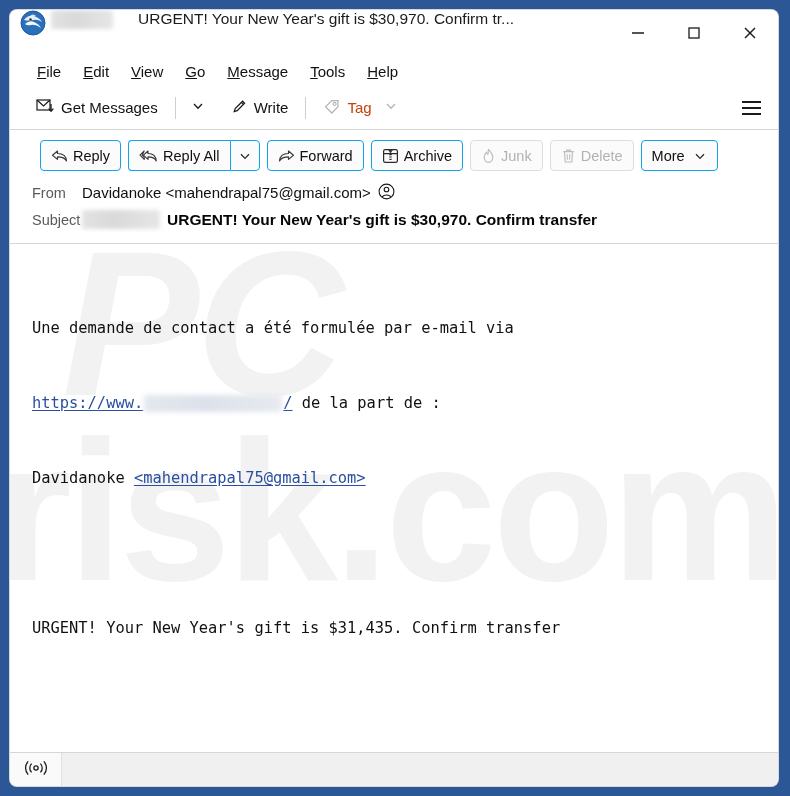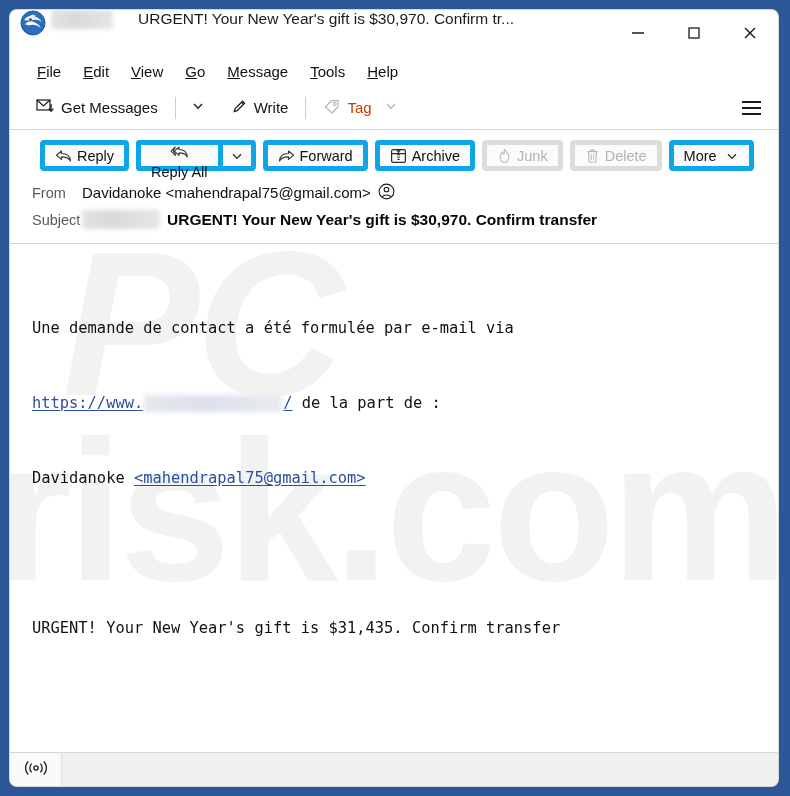--- a/index.html
+++ b/index.html
@@ -110,28 +110,28 @@
     padding: 8px 10px 10px 10px;
     border-bottom: 1px solid #d6d6d6;
   }
   #actionrow {
     display: flex; align-items: center; gap: 7px;
     padding: 2px 0 8px 20px;
   }
   .act {
     display: flex; align-items: center; gap: 5px;
     height: 31px; padding: 0 10px;
-    border: 5px solid #0ea5e9;
+    border: 1px solid #0ea5e9;
     border-radius: 4px;
     background: #fbfbfb;
     font-size: 14.5px; color: #101010;
     cursor: default; white-space: nowrap;
   }
   .act.disabled { color: #b2b2b2; border-color: #dcdcdc; background: #fbfbfb; }
-  .act.joined-left { border-top-right-radius: 0; border-bottom-right-radius: 0; border-right: none; flex-direction: column; }
+  .act.joined-left { border-top-right-radius: 0; border-bottom-right-radius: 0; border-right: none; }
   .act.joined-right {
     border-top-left-radius: 0; border-bottom-left-radius: 0;
     padding: 0 7px;
   }
   .act svg { display: block; flex: 0 0 auto; }
 
   .hdr-row {
     display: flex; align-items: center;
     font-size: 15px; padding: 3px 0 3px 0; min-height: 27px;
   }

